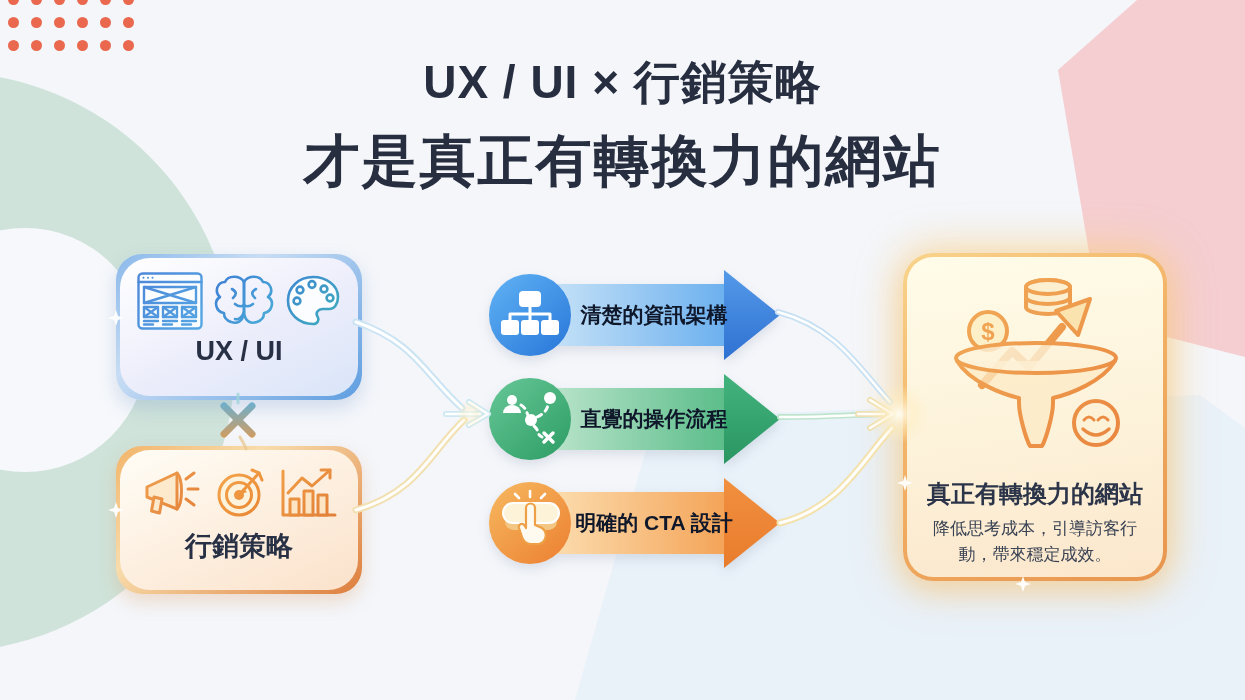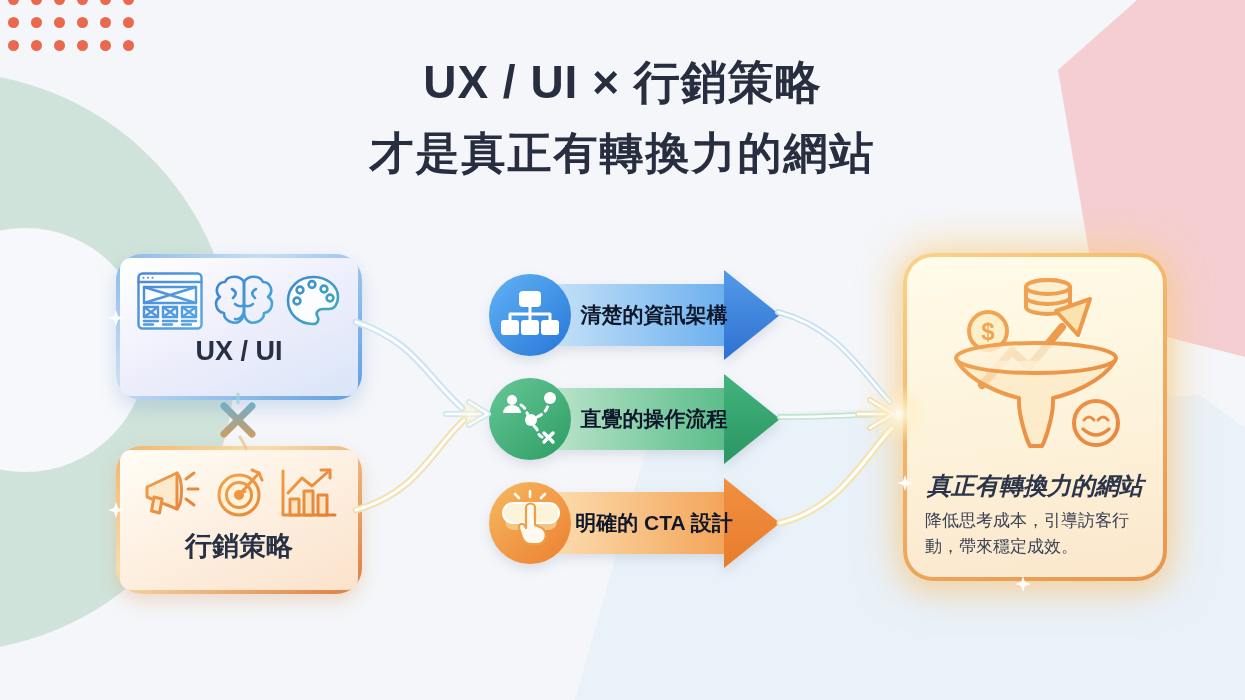--- a/index.html
+++ b/index.html
@@ -13,24 +13,24 @@
   .teal-circle-hole{position:absolute;left:-97px;top:228px;width:244px;height:244px;border-radius:50%;background:#f6f8fb;z-index:0;}
   .pink-poly{position:absolute;left:1050px;top:0;width:195px;height:360px;background:#f5ced2;z-index:0;
     clip-path:polygon(87px 0,195px 0,195px 357px,113px 336px,40px 258px,8px 70px);}
   .pale-tri{position:absolute;left:440px;top:390px;width:805px;height:310px;background:#e9f1f9;z-index:0;
     clip-path:polygon(135px 310px,215px 28px,760px 5px,805px 38px,805px 310px);}
   .dots{position:absolute;left:8px;top:-6px;display:grid;grid-template-columns:repeat(6,11px);grid-auto-rows:11px;column-gap:12px;row-gap:12px;z-index:1;}
   .dots i{display:block;width:11px;height:11px;border-radius:50%;background:#e9684e;}
   
   .title{position:absolute;left:0;top:52px;width:100%;text-align:center;color:#272e40;z-index:2;}
   .title .l1{font-size:46px;font-weight:800;letter-spacing:1px;}
-  .title .l2{font-size:44px;font-weight:700;margin-top:10px;letter-spacing:2px;}
+  .title .l2{font-size:56px;font-weight:700;margin-top:10px;letter-spacing:2px;}
   
   .card{position:absolute;border-radius:26px;padding:4px;z-index:2;}
-  .card .inner{height:100%;border-radius:11px;display:flex;flex-direction:column;align-items:center;box-sizing:border-box;}
+  .card .inner{height:100%;border-radius:30px;display:flex;flex-direction:column;align-items:center;box-sizing:border-box;}
   .card-uxui{left:116px;top:254px;width:238px;height:138px;
     background:linear-gradient(140deg,#8ab8ea 0%,#c8ddf4 35%,#5e9de0 100%);
     box-shadow:0 8px 18px rgba(120,150,200,.28);}
   .card-uxui .inner{background:linear-gradient(155deg,#ffffff 0%,#ecedfb 55%,#d9e5f8 100%);}
   .card-mkt{left:116px;top:446px;width:238px;height:140px;
     background:linear-gradient(140deg,#f2b469 0%,#f8dcab 35%,#dd7e3e 100%);
     box-shadow:0 8px 18px rgba(220,150,90,.28);}
   .card-mkt .inner{background:linear-gradient(155deg,#fffdf6 0%,#fdeede 55%,#fbe2cb 100%);}
   .card .icon-row{display:flex;align-items:center;gap:8px;margin-top:12px;height:62px;}
   .card .label{font-size:27px;font-weight:700;color:#273044;margin-top:4px;}
@@ -39,22 +39,22 @@
   .flow-row{position:absolute;left:488px;width:310px;height:96px;z-index:2;}
   .flow-row svg.arrow{position:absolute;left:0;top:0;filter:drop-shadow(0 5px 6px rgba(40,60,90,.12));}
   .flow-row .flabel{position:absolute;left:84px;top:0;width:164px;height:96px;display:flex;align-items:center;justify-content:center;
     font-size:21px;font-weight:700;color:#0f172a;white-space:nowrap;}
   .row-1{top:267px;} .row-2{top:371px;} .row-3{top:475px;}
   
   .card-result{left:903px;top:253px;width:256px;height:320px;border-radius:30px;
     background:linear-gradient(150deg,#f9d48c 0%,#f3b468 40%,#e8954e 100%);
     box-shadow:0 0 40px 6px rgba(250,210,140,.75),0 10px 24px rgba(230,160,80,.25);}
   .card-result .inner{border-radius:26px;background:linear-gradient(172deg,#fffce9 0%,#fdf2da 55%,#fbe7cc 100%);padding-top:6px;}
-  .card-result .rtitle{font-size:24px;font-weight:700;color:#2b3448;margin-top:2px;font-style:italic;}
-  .card-result .rdesc{font-size:17px;font-weight:500;color:#3a4354;line-height:1.5;margin-top:6px;padding:0 18px;}
+  .card-result .rtitle{font-size:24px;font-weight:700;color:#2b3448;margin-top:10px;}
+  .card-result .rdesc{font-size:17px;font-weight:500;color:#3a4354;line-height:1.5;text-align:center;margin-top:6px;padding:0 18px;}
   
   .connectors{position:absolute;left:0;top:0;z-index:5;pointer-events:none;}
 </style>
 </head>
 <body>
 
 <div class="canvas">
 
   <div class="teal-circle"></div>
   <div class="teal-circle-hole"></div>

